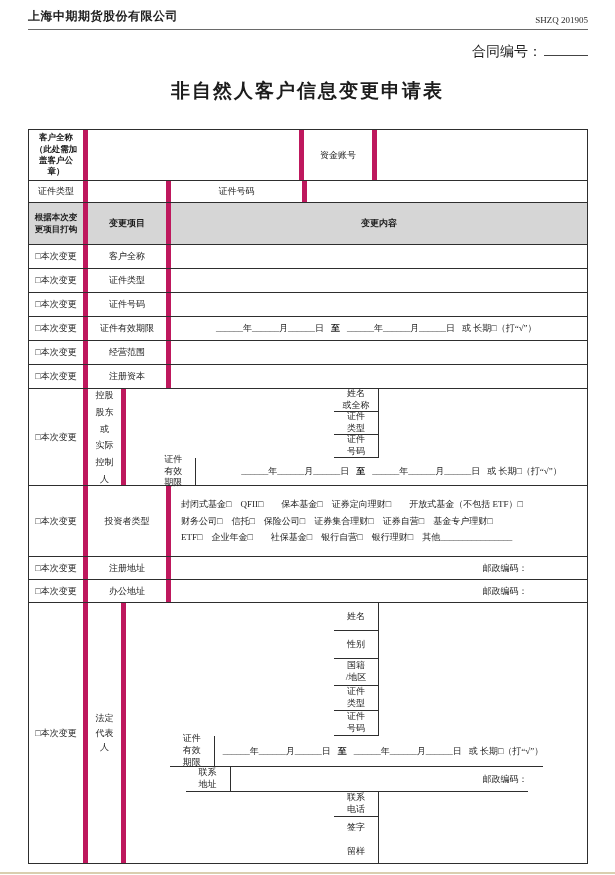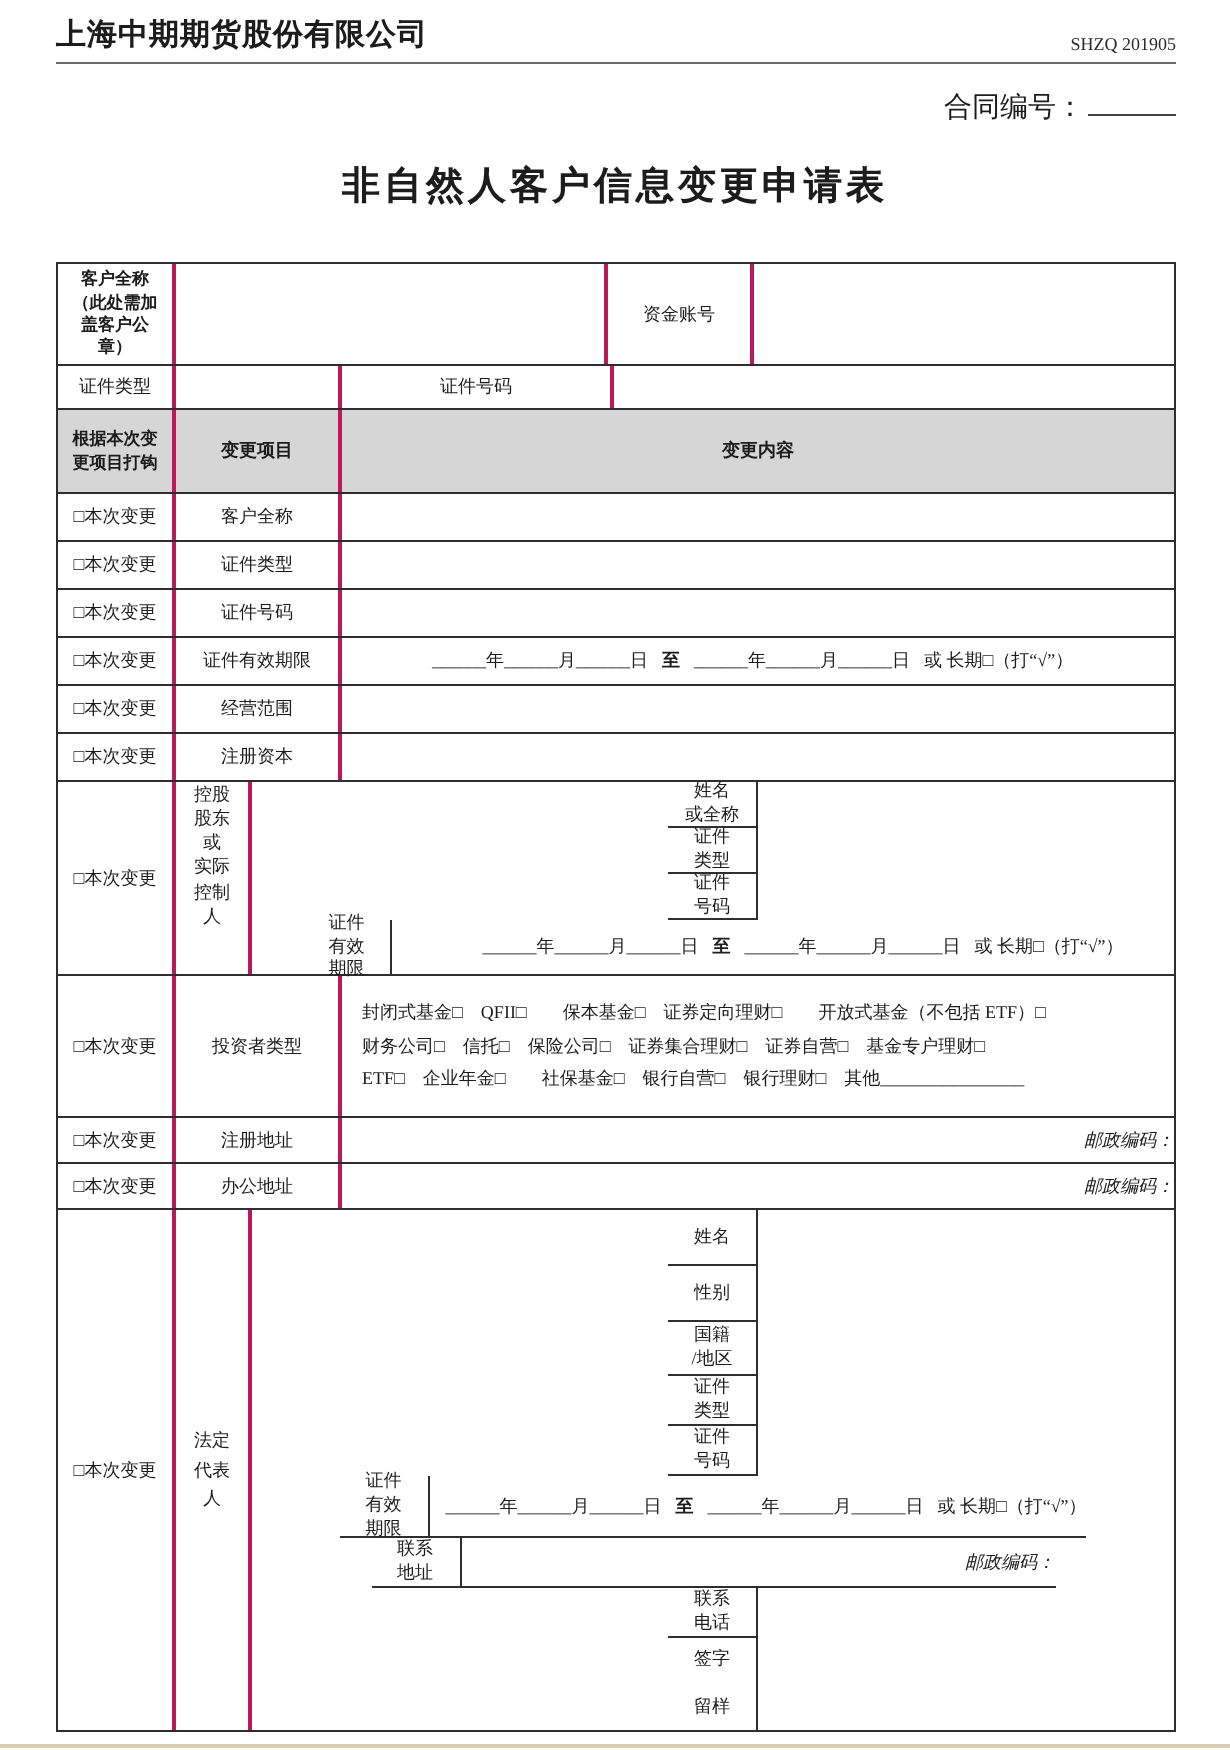--- a/index.html
+++ b/index.html
@@ -12,65 +12,65 @@
     font-size: 9px; color: #1c1c1c;
     overflow: hidden;
   }
   
   .doc-header {
     margin: 8px 27px 0 28px;
     padding-bottom: 4px;
     border-bottom: 1px solid #6a6a6a;
     display: flex; justify-content: space-between; align-items: flex-end;
   }
-  .company { font-weight: bold; font-size: 15px; letter-spacing: .5px; }
+  .company { font-weight: bold; font-size: 12px; letter-spacing: .5px; }
   .doc-code { font-size: 9px; color:#2a2a2a; }
   .contract-line { margin: 13px 27px 0 0; text-align: right; font-size: 14px; }
   .contract-blank { display:inline-block; width: 44px; border-bottom: 1px solid #444; height: 10px; margin-left: 2px; }
   .form-title { margin-top: 17px; text-align: center; font-size: 19px; font-weight: bold; letter-spacing: 2px; }
 
   
   .tbl { margin: 25px 27px 0 28px; width: 560px; border: 1.5px solid #2e2e2e; }
   .tr { display: flex; align-items: stretch; border-bottom: 1px solid #2e2e2e; }
   .tr:last-child { border-bottom: none; }
-  .td { border-right: 2px solid #be185d; display: flex; align-items: center;
+  .td { border-right: 5px solid #be185d; display: flex; align-items: center;
         justify-content: center; text-align: center; line-height: 1.35; }
   .td:last-child { border-right: none; }
   .c1 { width: 59px; flex: none; }
   .c2 { width: 83px; flex: none; }
   .cblank216 { width: 216px; flex: none; }
   .cfund { width: 73px; flex: none; }
   .cblank83 { width: 83px; flex: none; }
   .cidnum { width: 136px; flex: none; }
   .fill { flex: 1; }
   .pre { white-space: pre-line; }
   .b { font-weight: bold; }
   .small { font-size: 8.5px; }
   .gray { background: #d6d6d6; }
 
   
   .vcol { width: 38px; flex: none; display: flex; flex-direction: column; text-align: center; }
-  .vcol.spread { justify-content: flex-start; }
+  .vcol.spread { justify-content: space-between; }
   .vcol.centered { justify-content: center; line-height: 1.6; }
   .subblock { flex: 1; display: flex; flex-direction: column; border-right: none; padding: 0; }
   .subrow { display: flex; align-items: stretch; border-bottom: 1px solid #2e2e2e; flex: none; }
   .subrow:last-child { border-bottom: none; }
   .sublab { width: 45px; flex: none; border-right: 1px solid #2e2e2e;
             display: flex; align-items: center; justify-content: center;
             text-align: center; line-height: 1.3; white-space: pre-line; }
   .subcontent { flex: 1; display: flex; align-items: center; }
 
   .date-cell { justify-content: flex-start; padding-left: 45px; text-align: left; }
   .date-cell.tight { padding-left: 8px; }
   .zhi { font-weight: bold; margin: 0 7px; }
   .huo { margin-left: 7px; }
 
   .inv-cell { flex-direction: column; align-items: flex-start; justify-content: center;
               text-align: left; padding: 3px 10px; line-height: 1.85; }
-  .addr-cell { justify-content: flex-end; padding-left: 252px; text-align: left; font-style: italic; }
+  .addr-cell { justify-content: center; padding-left: 252px; text-align: left; }
 
   
   .doc-footer { margin: 11px 27px 0 28px; display: flex; justify-content: space-between;
                 font-size: 9.5px; }
   .footer-title { font-weight: bold; }
   .page-edge { position: absolute; left: 0; bottom: 1px; width: 100%; height: 2px;
                background: #d9cfb0; }
 </style>
 </head>
 <body>

